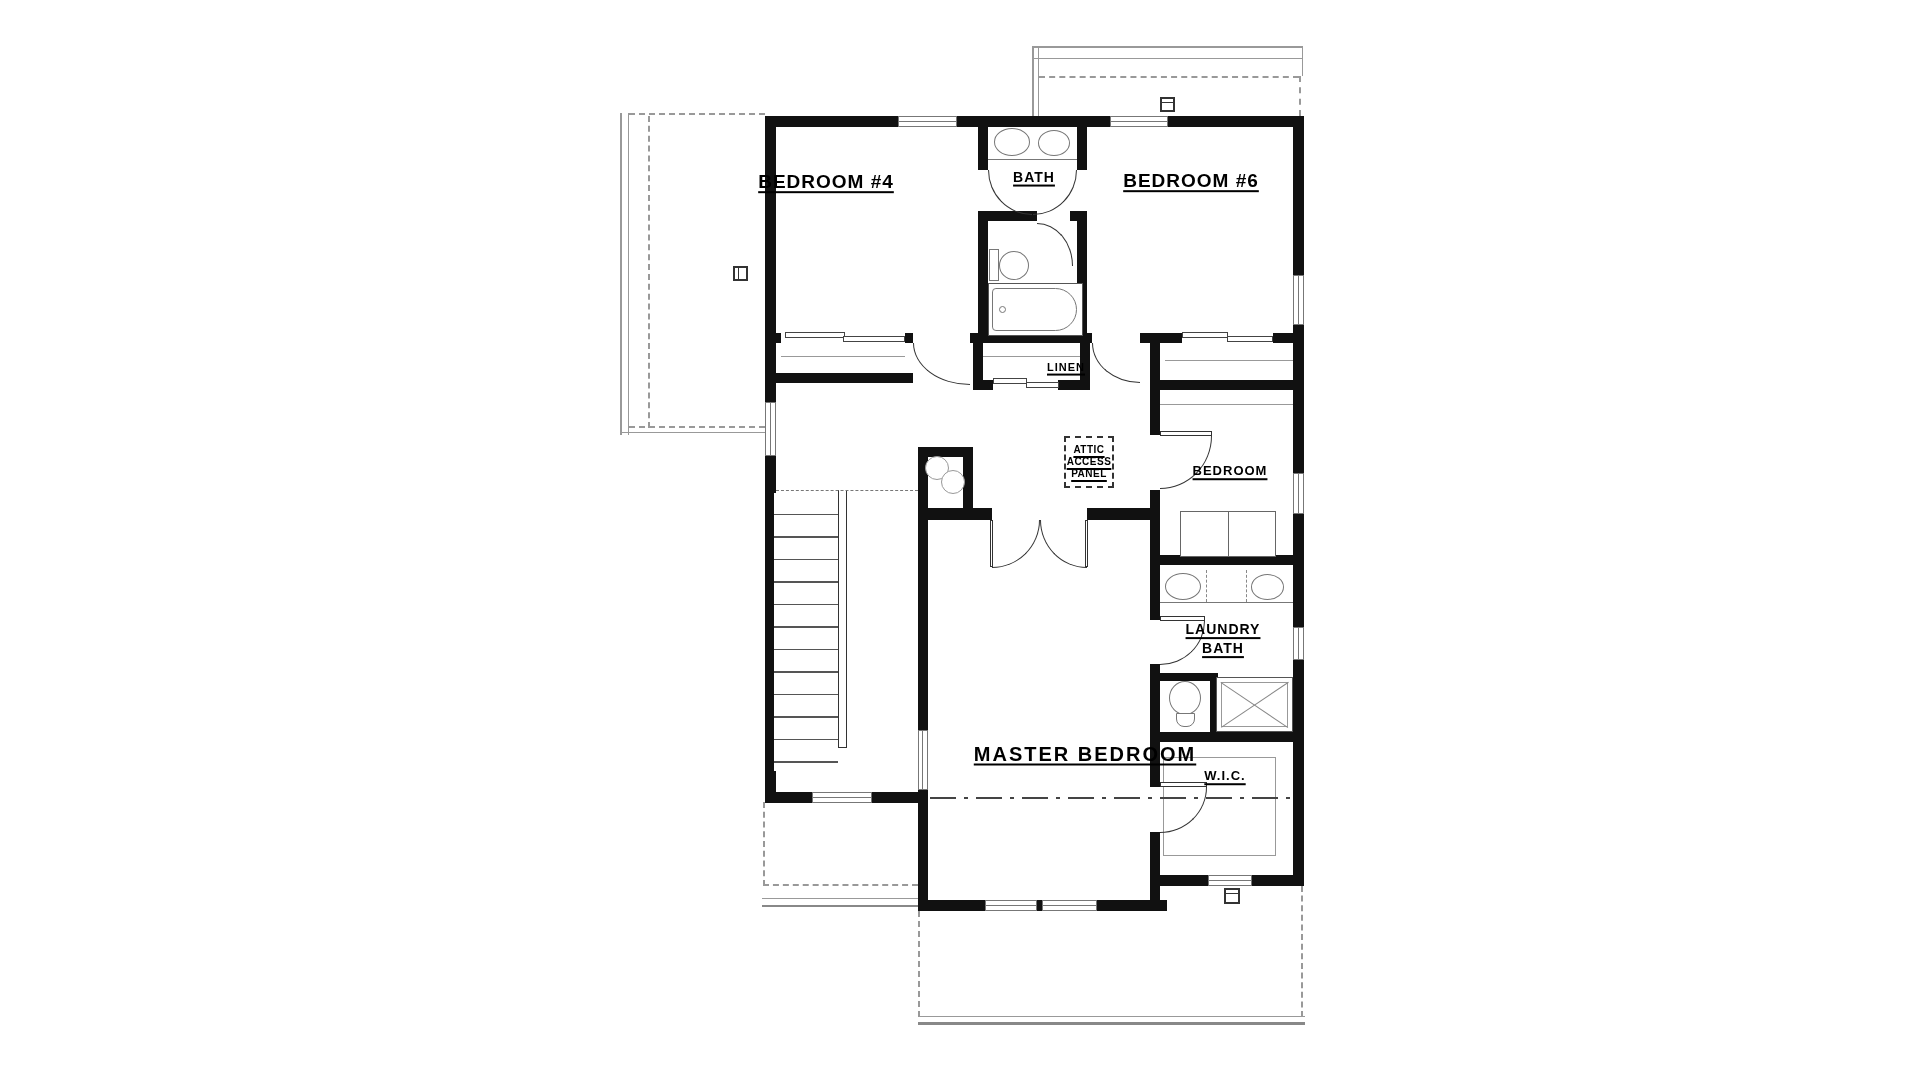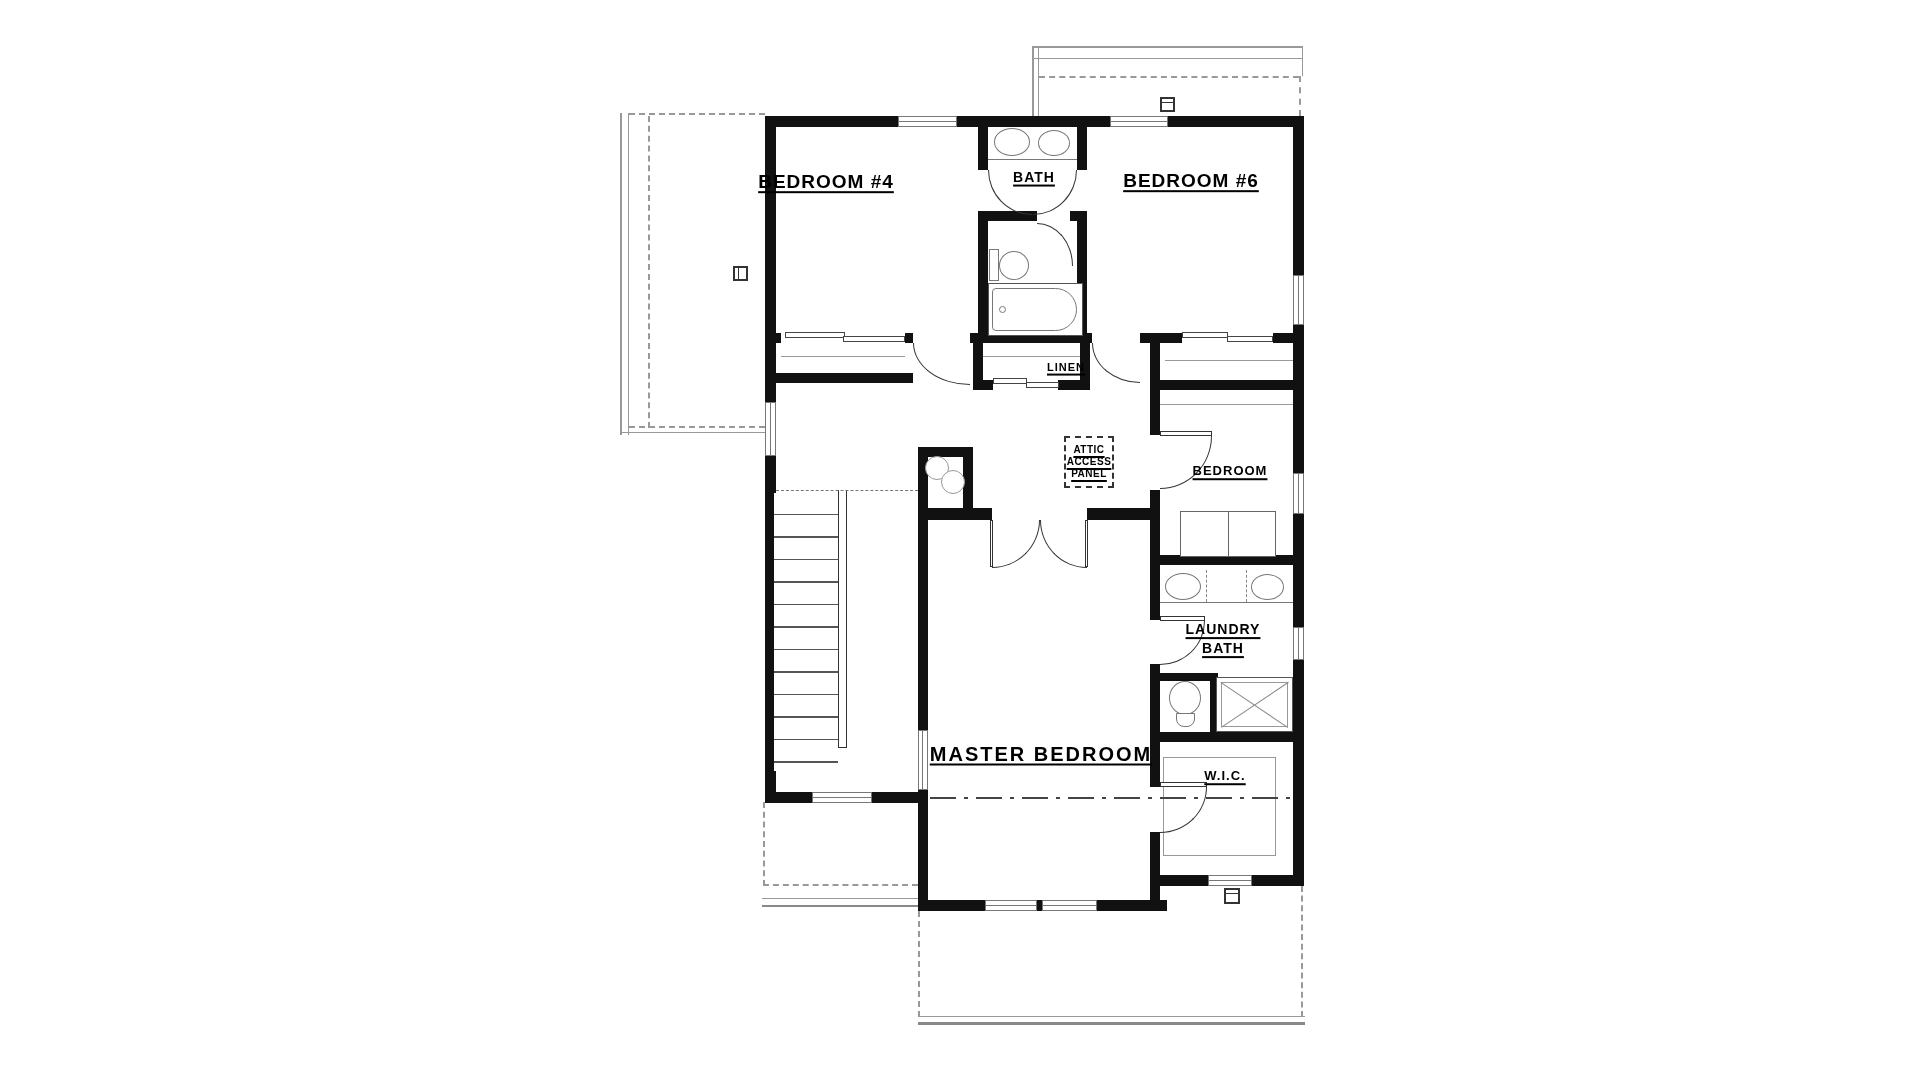--- a/index.html
+++ b/index.html
@@ -191,16 +191,16 @@
   <div class="lbl" style="left:826px;top:182px;font-size:19px;">BEDROOM #4</div>
   <div class="lbl" style="left:1034px;top:177px;font-size:14px;">BATH</div>
   <div class="lbl" style="left:1191px;top:181px;font-size:19px;">BEDROOM #6</div>
   <div class="lbl" style="left:1066px;top:367px;font-size:11px;">LINEN</div>
   <div class="lbl" style="left:1089px;top:462px;font-size:10px;line-height:1.2;letter-spacing:0.5px;">ATTIC
 ACCESS
 PANEL</div>
   <div class="lbl" style="left:1230px;top:471px;font-size:13px;">BEDROOM</div>
   <div class="lbl" style="left:1223px;top:639px;font-size:14px;">LAUNDRY
 BATH</div>
-  <div class="lbl" style="left:1041px;top:754px;font-size:20px;letter-spacing:2px;">MASTER BEDROOM</div>
+  <div class="lbl" style="left:1085px;top:754px;font-size:20px;letter-spacing:2px;">MASTER BEDROOM</div>
   <div class="lbl" style="left:1225px;top:776px;font-size:13px;">W.I.C.</div>
 
 </div>
 
 </body></html>

